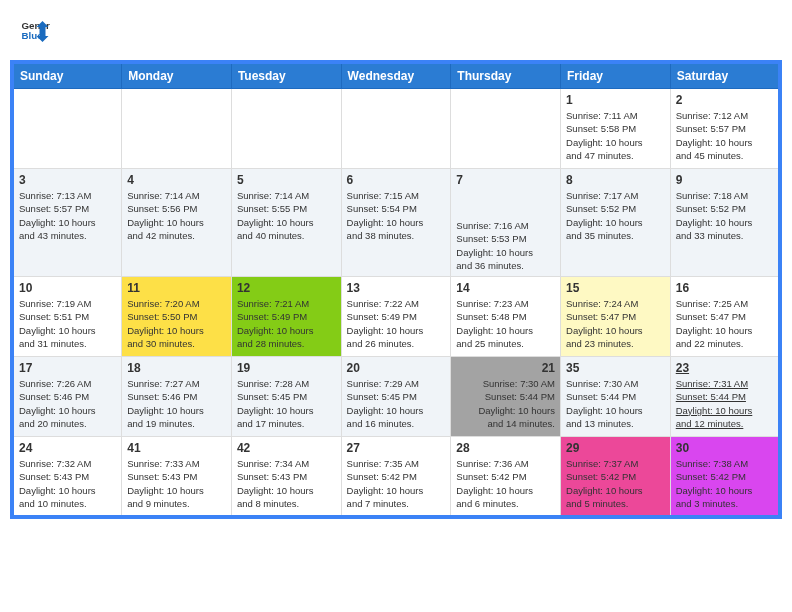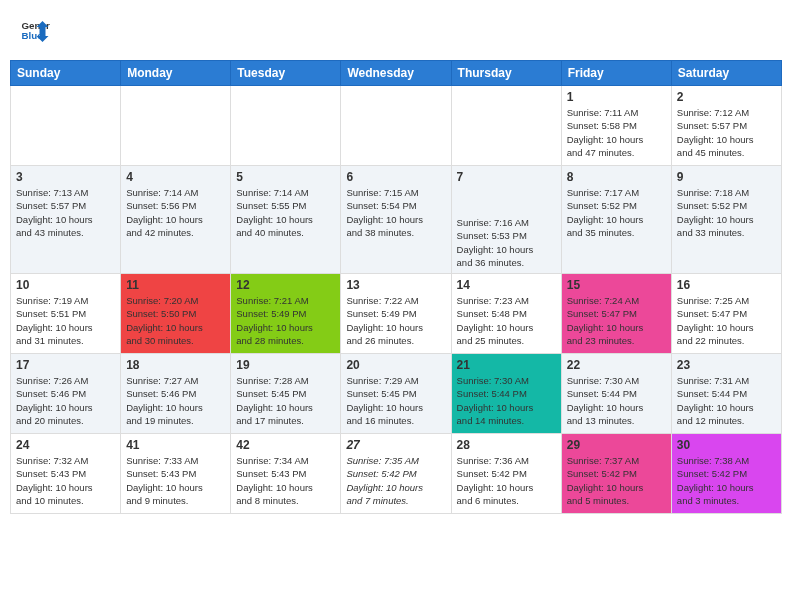--- a/index.html
+++ b/index.html
@@ -34,21 +34,21 @@
       font-weight: normal;
       color: #333;
     }
     .location {
       font-size: 14px;
       color: #555;
     }
     .calendar {
       width: 100%;
       border-collapse: collapse;
-      border: 1px solid #3b82f6;
+      border: 4px solid #3b82f6;
     }
     .calendar th {
       background-color: #2b7cd3;
       color: white;
       font-size: 12px;
       font-weight: bold;
       padding: 5px 6px;
       text-align: left;
       border: 1px solid #1e6abf;
     }
@@ -186,21 +186,21 @@
         </td>
       </tr>
       <tr>
         <td style="background: rgb(255, 255, 255);">
           <span class="day-number">10</span>
           <div class="day-info" style="white-space: pre-line;">Sunrise: 7:19 AM
 Sunset: 5:51 PM
 Daylight: 10 hours
 and 31 minutes.</div>
         </td>
-        <td style="background: #ef4444;">
+        <td style="background: #fde047;">
           <span class="day-number">11</span>
           <div class="day-info" style="white-space: pre-line;">Sunrise: 7:20 AM
 Sunset: 5:50 PM
 Daylight: 10 hours
 and 30 minutes.</div>
         </td>
         <td style="background: #84cc16;">
           <span class="day-number">12</span>
           <div class="day-info" style="white-space: pre-line;">Sunrise: 7:21 AM
 Sunset: 5:49 PM
@@ -214,21 +214,21 @@
 Daylight: 10 hours
 and 26 minutes.</div>
         </td>
         <td style="background: rgb(255, 255, 255);">
           <span class="day-number">14</span>
           <div class="day-info" style="white-space: pre-line;">Sunrise: 7:23 AM
 Sunset: 5:48 PM
 Daylight: 10 hours
 and 25 minutes.</div>
         </td>
-        <td style="background: #ec4899;">
+        <td style="background: #fef9c3;">
           <span class="day-number">15</span>
           <div class="day-info" style="white-space: pre-line;">Sunrise: 7:24 AM
 Sunset: 5:47 PM
 Daylight: 10 hours
 and 23 minutes.</div>
         </td>
         <td style="background: rgb(255, 255, 255);">
           <span class="day-number">16</span>
           <div class="day-info" style="white-space: pre-line;">Sunrise: 7:25 AM
 Sunset: 5:47 PM
@@ -258,35 +258,35 @@
 Daylight: 10 hours
 and 17 minutes.</div>
         </td>
         <td style="background: rgb(240, 244, 248);">
           <span class="day-number">20</span>
           <div class="day-info" style="white-space: pre-line;">Sunrise: 7:29 AM
 Sunset: 5:45 PM
 Daylight: 10 hours
 and 16 minutes.</div>
         </td>
-        <td style="background: #14b8a6;">
+        <td style="background: #a3a3a3; text-align: right;">
           <span class="day-number">21</span>
           <div class="day-info" style="white-space: pre-line;">Sunrise: 7:30 AM
 Sunset: 5:44 PM
 Daylight: 10 hours
 and 14 minutes.</div>
         </td>
         <td style="background: rgb(240, 244, 248);">
-          <span class="day-number">22</span>
+          <span class="day-number">35</span>
           <div class="day-info" style="white-space: pre-line;">Sunrise: 7:30 AM
 Sunset: 5:44 PM
 Daylight: 10 hours
 and 13 minutes.</div>
         </td>
-        <td style="background: rgb(240, 244, 248);">
+        <td style="background: rgb(240, 244, 248); text-decoration: underline;">
           <span class="day-number">23</span>
           <div class="day-info" style="white-space: pre-line;">Sunrise: 7:31 AM
 Sunset: 5:44 PM
 Daylight: 10 hours
 and 12 minutes.</div>
         </td>
       </tr>
       <tr>
         <td style="background: rgb(255, 255, 255);">
           <span class="day-number">24</span>
@@ -302,21 +302,21 @@
 Daylight: 10 hours
 and 9 minutes.</div>
         </td>
         <td style="background: rgb(255, 255, 255);">
           <span class="day-number">42</span>
           <div class="day-info" style="white-space: pre-line;">Sunrise: 7:34 AM
 Sunset: 5:43 PM
 Daylight: 10 hours
 and 8 minutes.</div>
         </td>
-        <td style="background: rgb(255, 255, 255); font-style: italic;">
+        <td style="background: rgb(255, 255, 255);">
           <span class="day-number">27</span>
           <div class="day-info" style="white-space: pre-line;">Sunrise: 7:35 AM
 Sunset: 5:42 PM
 Daylight: 10 hours
 and 7 minutes.</div>
         </td>
         <td style="background: rgb(255, 255, 255);">
           <span class="day-number">28</span>
           <div class="day-info" style="white-space: pre-line;">Sunrise: 7:36 AM
 Sunset: 5:42 PM

